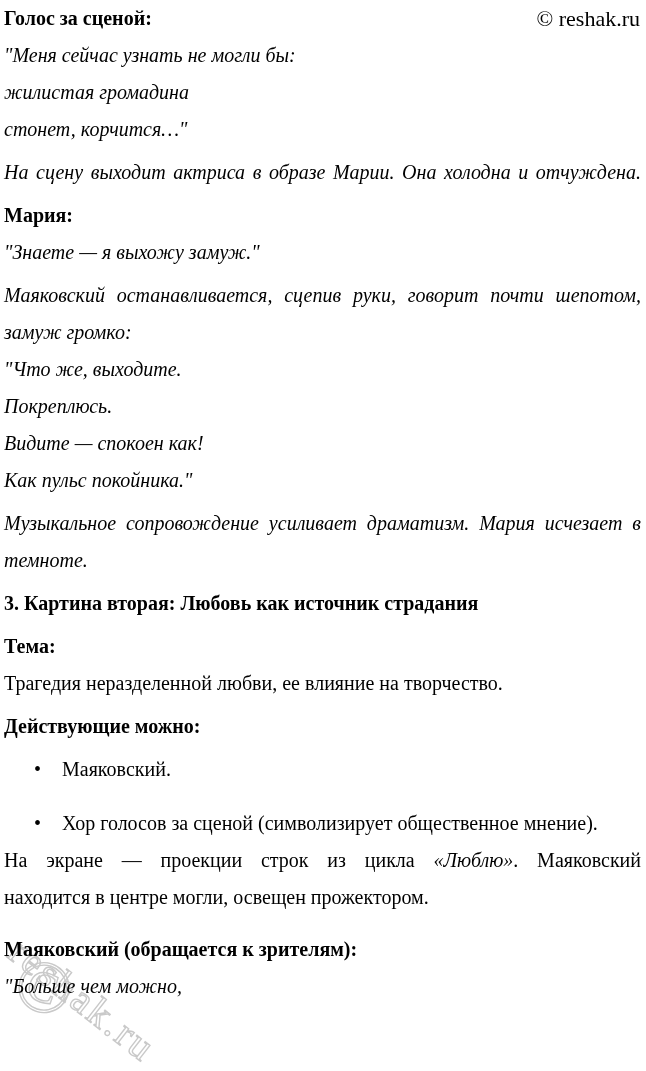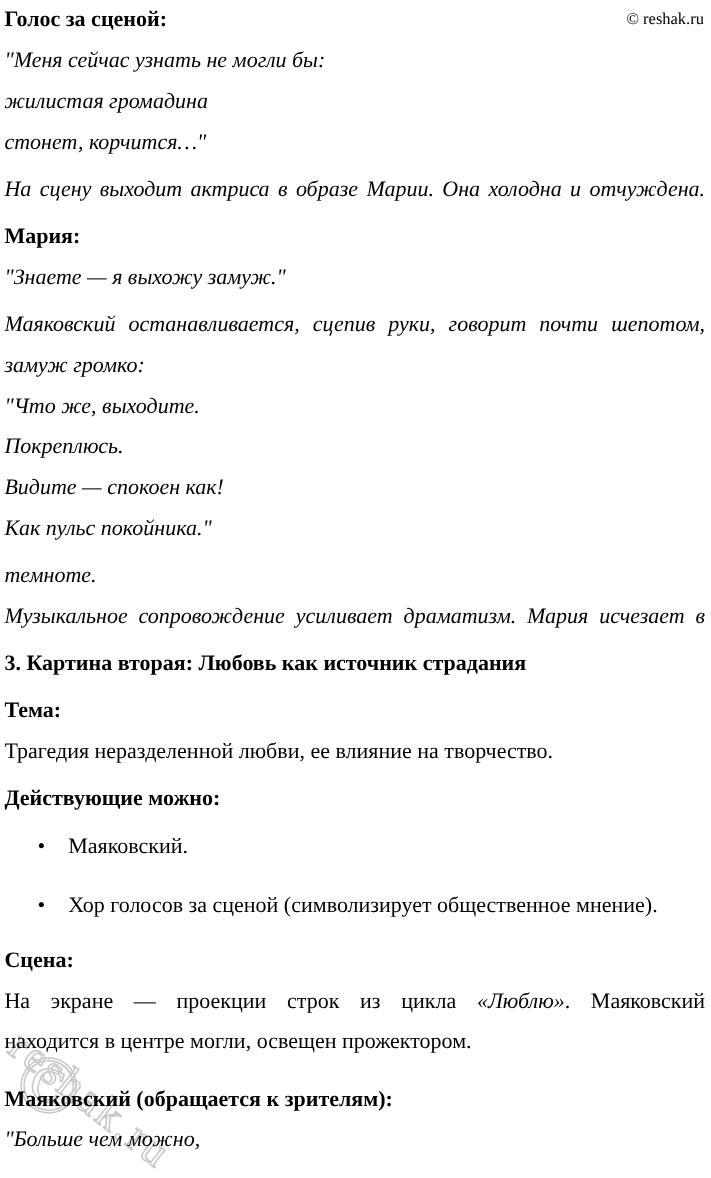--- a/index.html
+++ b/index.html
@@ -35,21 +35,21 @@
   .m5  { margin-top: 15px; }
   .m6  { margin-top: 6px; }
   .m13 { margin-top: 13px; }
   .m17 { margin-top: 17px; }
 
   .copyright {
     position: absolute;
     top: 0;
     right: 6px;
     line-height: 37px;
-    font-size: 15px;
+    font-size: 22px;
     font-weight: normal;
   }
 
   .bullet-item {
     position: relative;
     padding-left: 58px;
   }
   .bullet-item .marker {
     position: absolute;
     left: 30px;
@@ -116,41 +116,40 @@
     <div class="line i stretch">Маяковский останавливается, сцепив руки, говорит почти шепотом,</div>
     <div class="line i">замуж громко:</div>
   </div>
 
   <div class="line i">"Что же, выходите.</div>
   <div class="line i">Покреплюсь.</div>
   <div class="line i">Видите — спокоен как!</div>
   <div class="line i">Как пульс покойника."</div>
 
   <div class="m6">
+    <div class="line i stretch">Музыкальное сопровождение усиливает драматизм. Мария исчезает в</div>
     <div class="line i">темноте.</div>
-    <div class="line i stretch">Музыкальное сопровождение усиливает драматизм. Мария исчезает в</div>
   </div>
 
   <div class="line b m6">3. Картина вторая: Любовь как источник страдания</div>
 
   <div class="line b m6">Тема:</div>
   <div class="line">Трагедия неразделенной любви, ее влияние на творчество.</div>
 
   <div class="line b m6">Действующие можно:</div>
 
   <div class="line bullet-item m6">
     <span class="marker">•</span>
     <span>Маяковский.</span>
   </div>
   <div class="line bullet-item m17">
     <span class="marker">•</span>
     <span>Хор голосов за сценой (символизирует общественное мнение).</span>
   </div>
 
-  <div class="line b m13">Сцена:</div>
 
   <div>
     <div class="line stretch"><span>На экране — проекции строк из цикла </span><span class="i">«Люблю»</span><span>. Маяковский</span></div>
     <div class="line">находится в центре могли, освещен прожектором.</div>
   </div>
 
   <div class="line b m5">Маяковский (обращается к зрителям):</div>
 
   <div class="line i">"Больше чем можно,</div>
 

